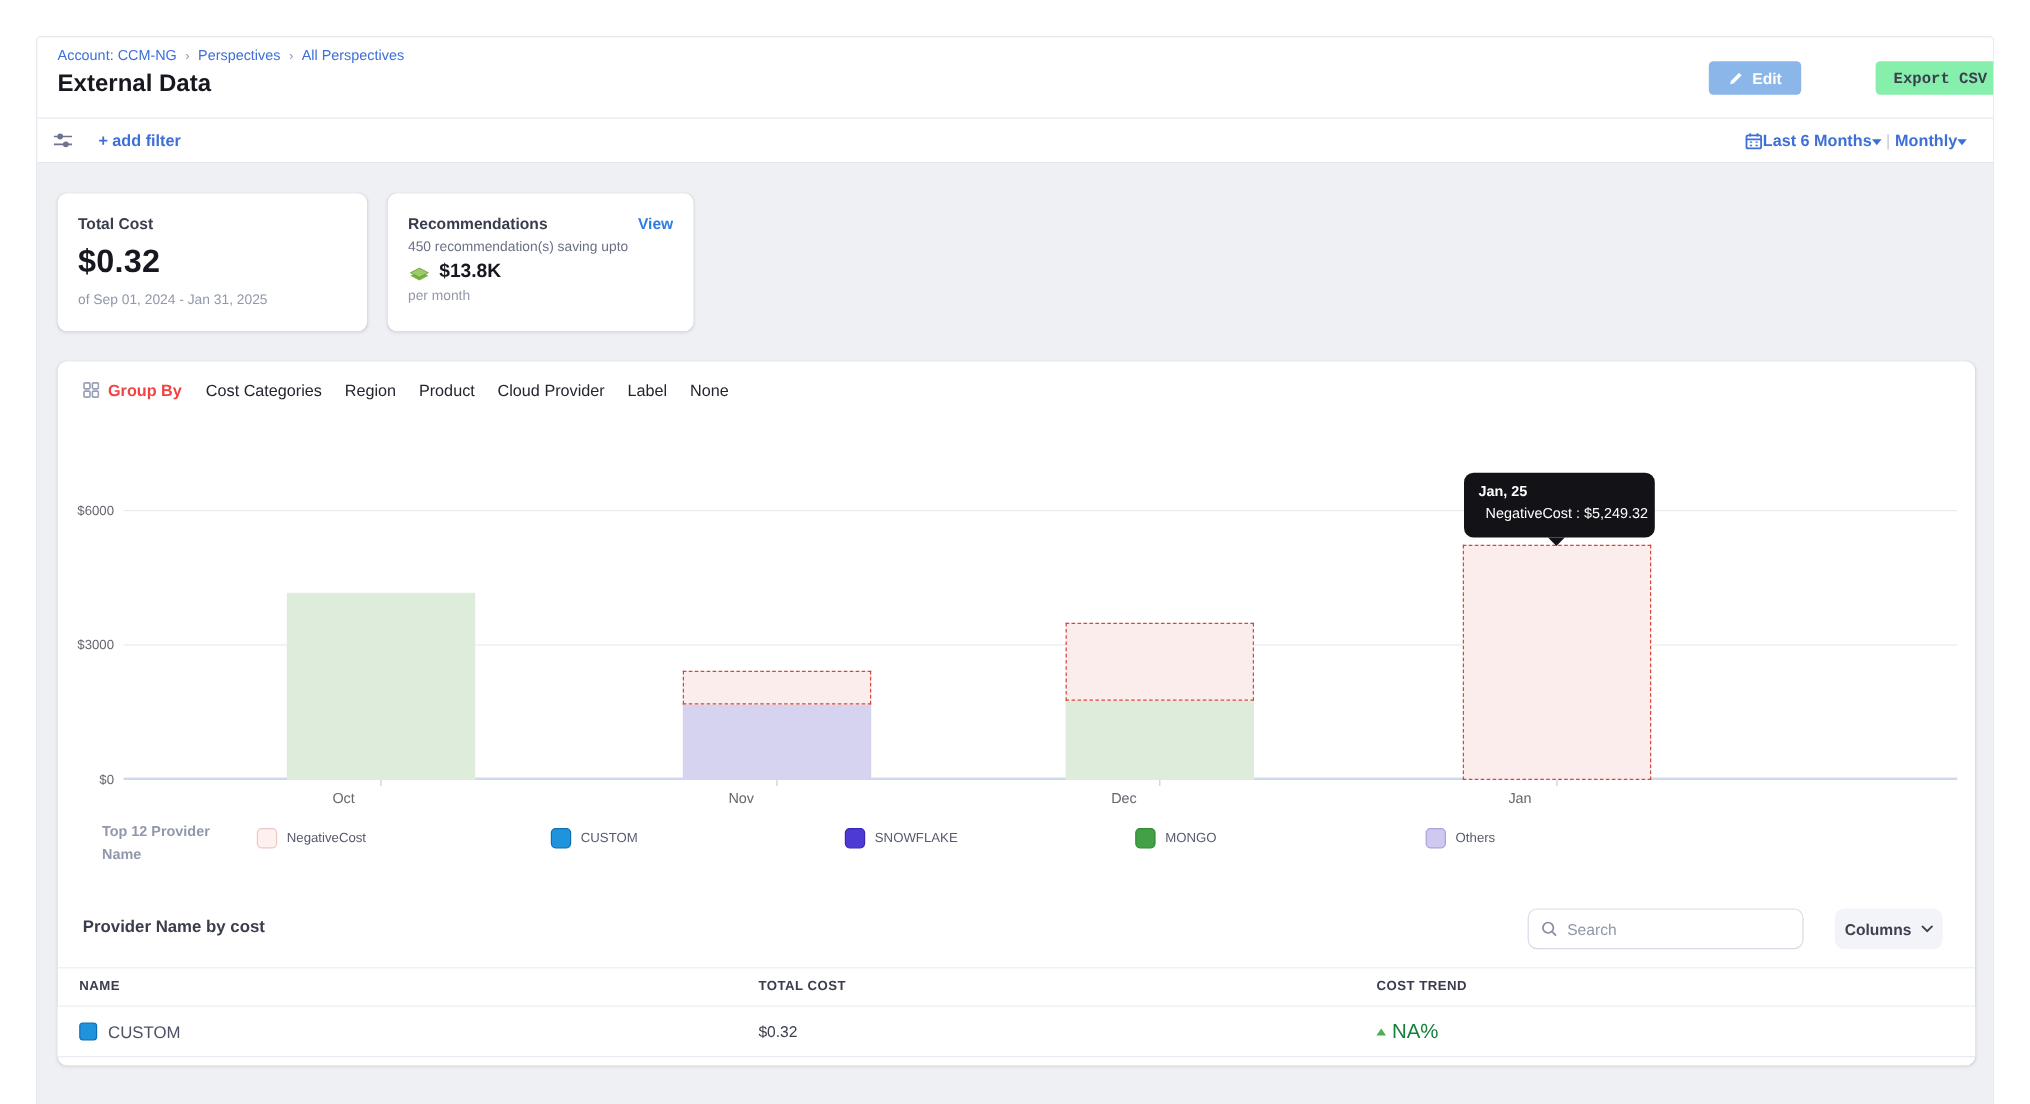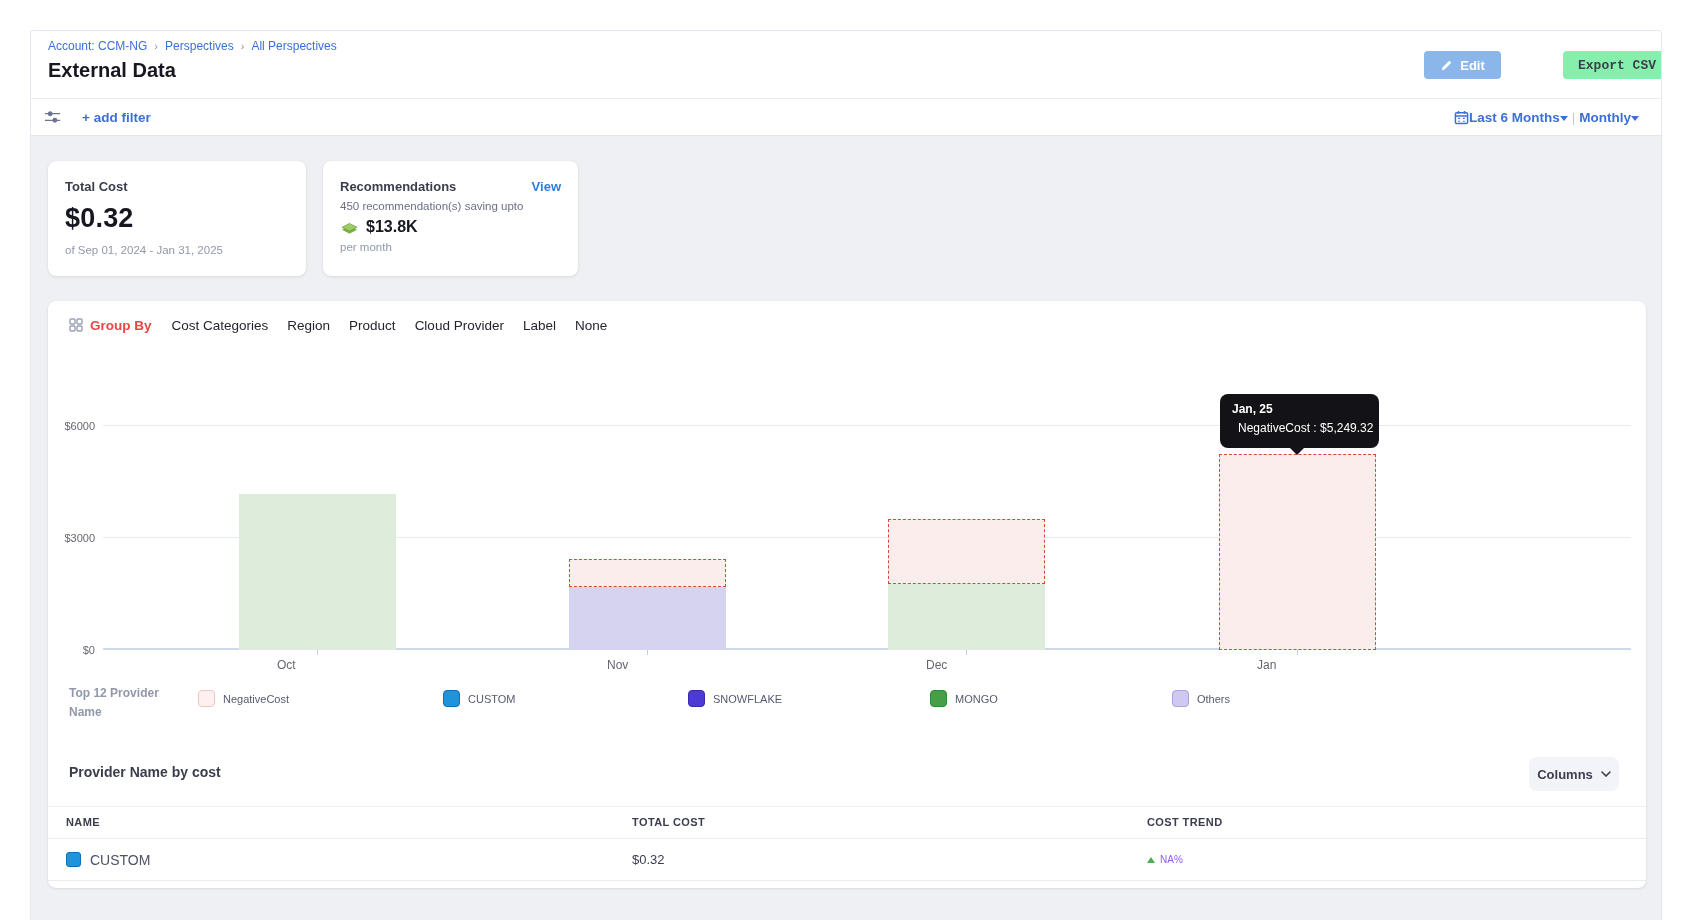--- a/index.html
+++ b/index.html
@@ -87,21 +87,21 @@
     background:#121217; border-radius:8px; padding:8px 12px; z-index:10; color:#fff; }
   .tt-title { font-size:12px; font-weight:700; }
   .tt-line { margin-top:5px; display:flex; align-items:center; gap:6px;
     font-size:12px; font-weight:400; white-space:nowrap; }
   .tt-marker { width:7px; height:7px; background:#f6e3e1; display:inline-block; }
   .tt-arrow { position:absolute; left:70px; top:54px; width:0; height:0;
     border-left:7px solid transparent; border-right:7px solid transparent;
     border-top:7px solid #121217; }
 
   
-  .legend { position:absolute; left:0; top:380px; width:100%; height:44px; }
+  .legend { position:absolute; left:16px; top:380px; width:100%; height:44px; }
   .legend-title { position:absolute; left:21px; top:3px; width:100px;
     font-size:12px; font-weight:700; color:#9298ab; line-height:1.55; }
   .legend-item { position:absolute; top:9px; display:flex; align-items:center; gap:8px; cursor:pointer; }
   .legend-swatch { width:17px; height:17px; border-radius:4px; border:1px solid transparent; }
   .legend-label { font-size:11px; color:#565a6e; }
 
   
   .table-toolbar { position:absolute; left:0; top:448px; width:100%; height:50px; }
   .table-title { position:absolute; left:21px; top:15px; font-size:14px; font-weight:700; color:#3a3d4c; }
   .search-box { position:absolute; left:1225px; top:8px; width:230px; height:34px;
@@ -120,21 +120,21 @@
     border-top:1px solid #eceef3; border-bottom:1px solid #e9ebf1; }
   .th { position:absolute; top:9px; font-size:11px; font-weight:700; color:#3a3d4c; letter-spacing:.4px; }
   .trow { position:absolute; left:0; width:100%; height:42px; border-bottom:1px solid #e9ebf1;
     background:#fff; cursor:pointer; }
   .td { position:absolute; top:0; height:100%; display:flex; align-items:center; }
   .row-swatch { width:15px; height:15px; border-radius:3px; border:1px solid transparent; margin-right:9px; }
   .td-name { font-size:14px; color:#4d5166; }
   .td-cost { font-size:13px; color:#3a3d4c; }
   .trend-up { width:0; height:0; border-left:4px solid transparent; border-right:4px solid transparent;
     border-bottom:6px solid #4caf50; margin-right:5px; }
-  .td-trend { font-size:10px; color:#8b5cf6; }
+  .td-trend { font-size:17px; color:#15803d; }
 </style>
 </head>
 <body>
 
 <div class="app-frame">
 
   <div class="hdr">
     <div class="breadcrumb">
       <span class="crumb">Account: CCM-NG</span><span class="sep">›</span><span class="crumb">Perspectives</span><span class="sep">›</span><span class="crumb">All Perspectives</span>
     </div>
@@ -286,20 +286,27 @@
             <span class="legend-label">MONGO</span>
           </div>
           <div class="legend-item" style="left: 1124px;">
             <span class="legend-swatch" style="background: rgb(207, 200, 241); border-color: rgb(170, 161, 221);"></span>
             <span class="legend-label">Others</span>
           </div>
         </div>
 
       <div class="table-toolbar">
         <div class="table-title">Provider Name by cost</div>
+        <div class="search-box">
+          <svg width="14" height="14" viewBox="0 0 16 16" fill="none" stroke="currentColor" stroke-width="1.6">
+              <circle cx="7" cy="7" r="5"></circle>
+              <path d="M11 11l3.5 3.5"></path>
+            </svg>
+          <input type="text" placeholder="Search" style="">
+        </div>
         <button class="columns-btn">
           <span>Columns</span>
           <svg width="10" height="6" viewBox="0 0 10 6">
               <path d="M1 1l4 4 4-4" stroke="#3c3f4e" stroke-width="1.6" fill="none" stroke-linecap="round"></path>
             </svg>
         </button>
       </div>
 
       <div class="thead" id="thead">
           <span class="th" style="left: 18px;">NAME</span>

